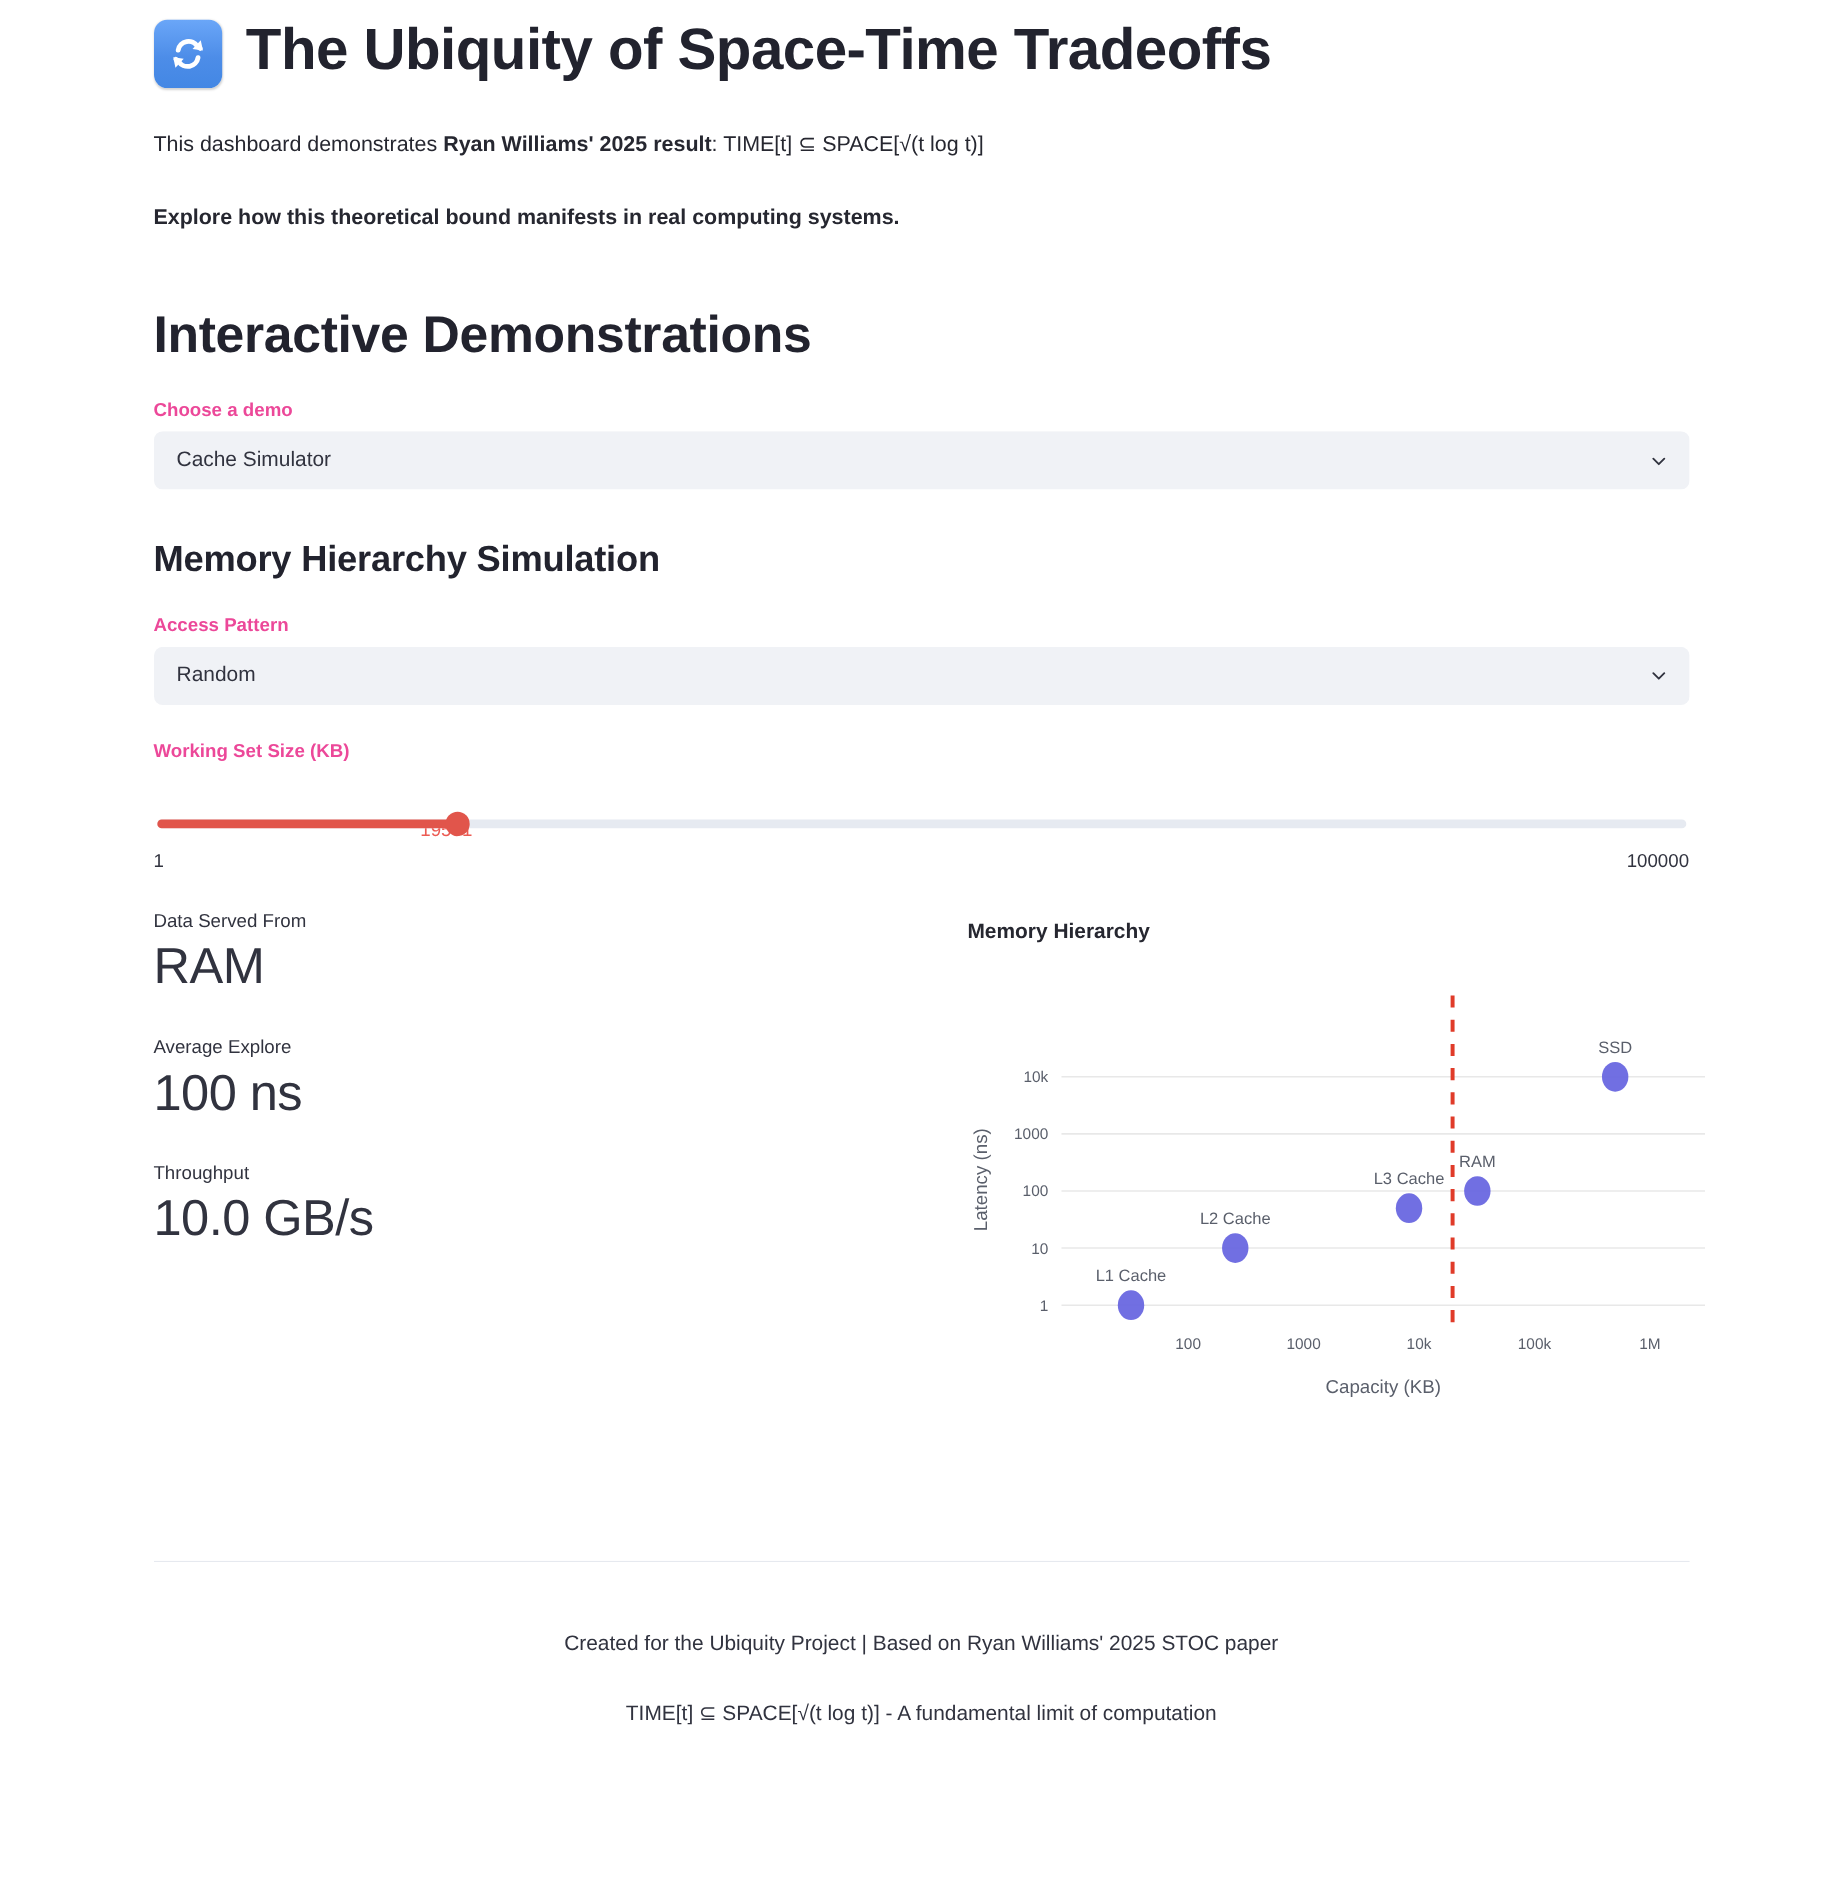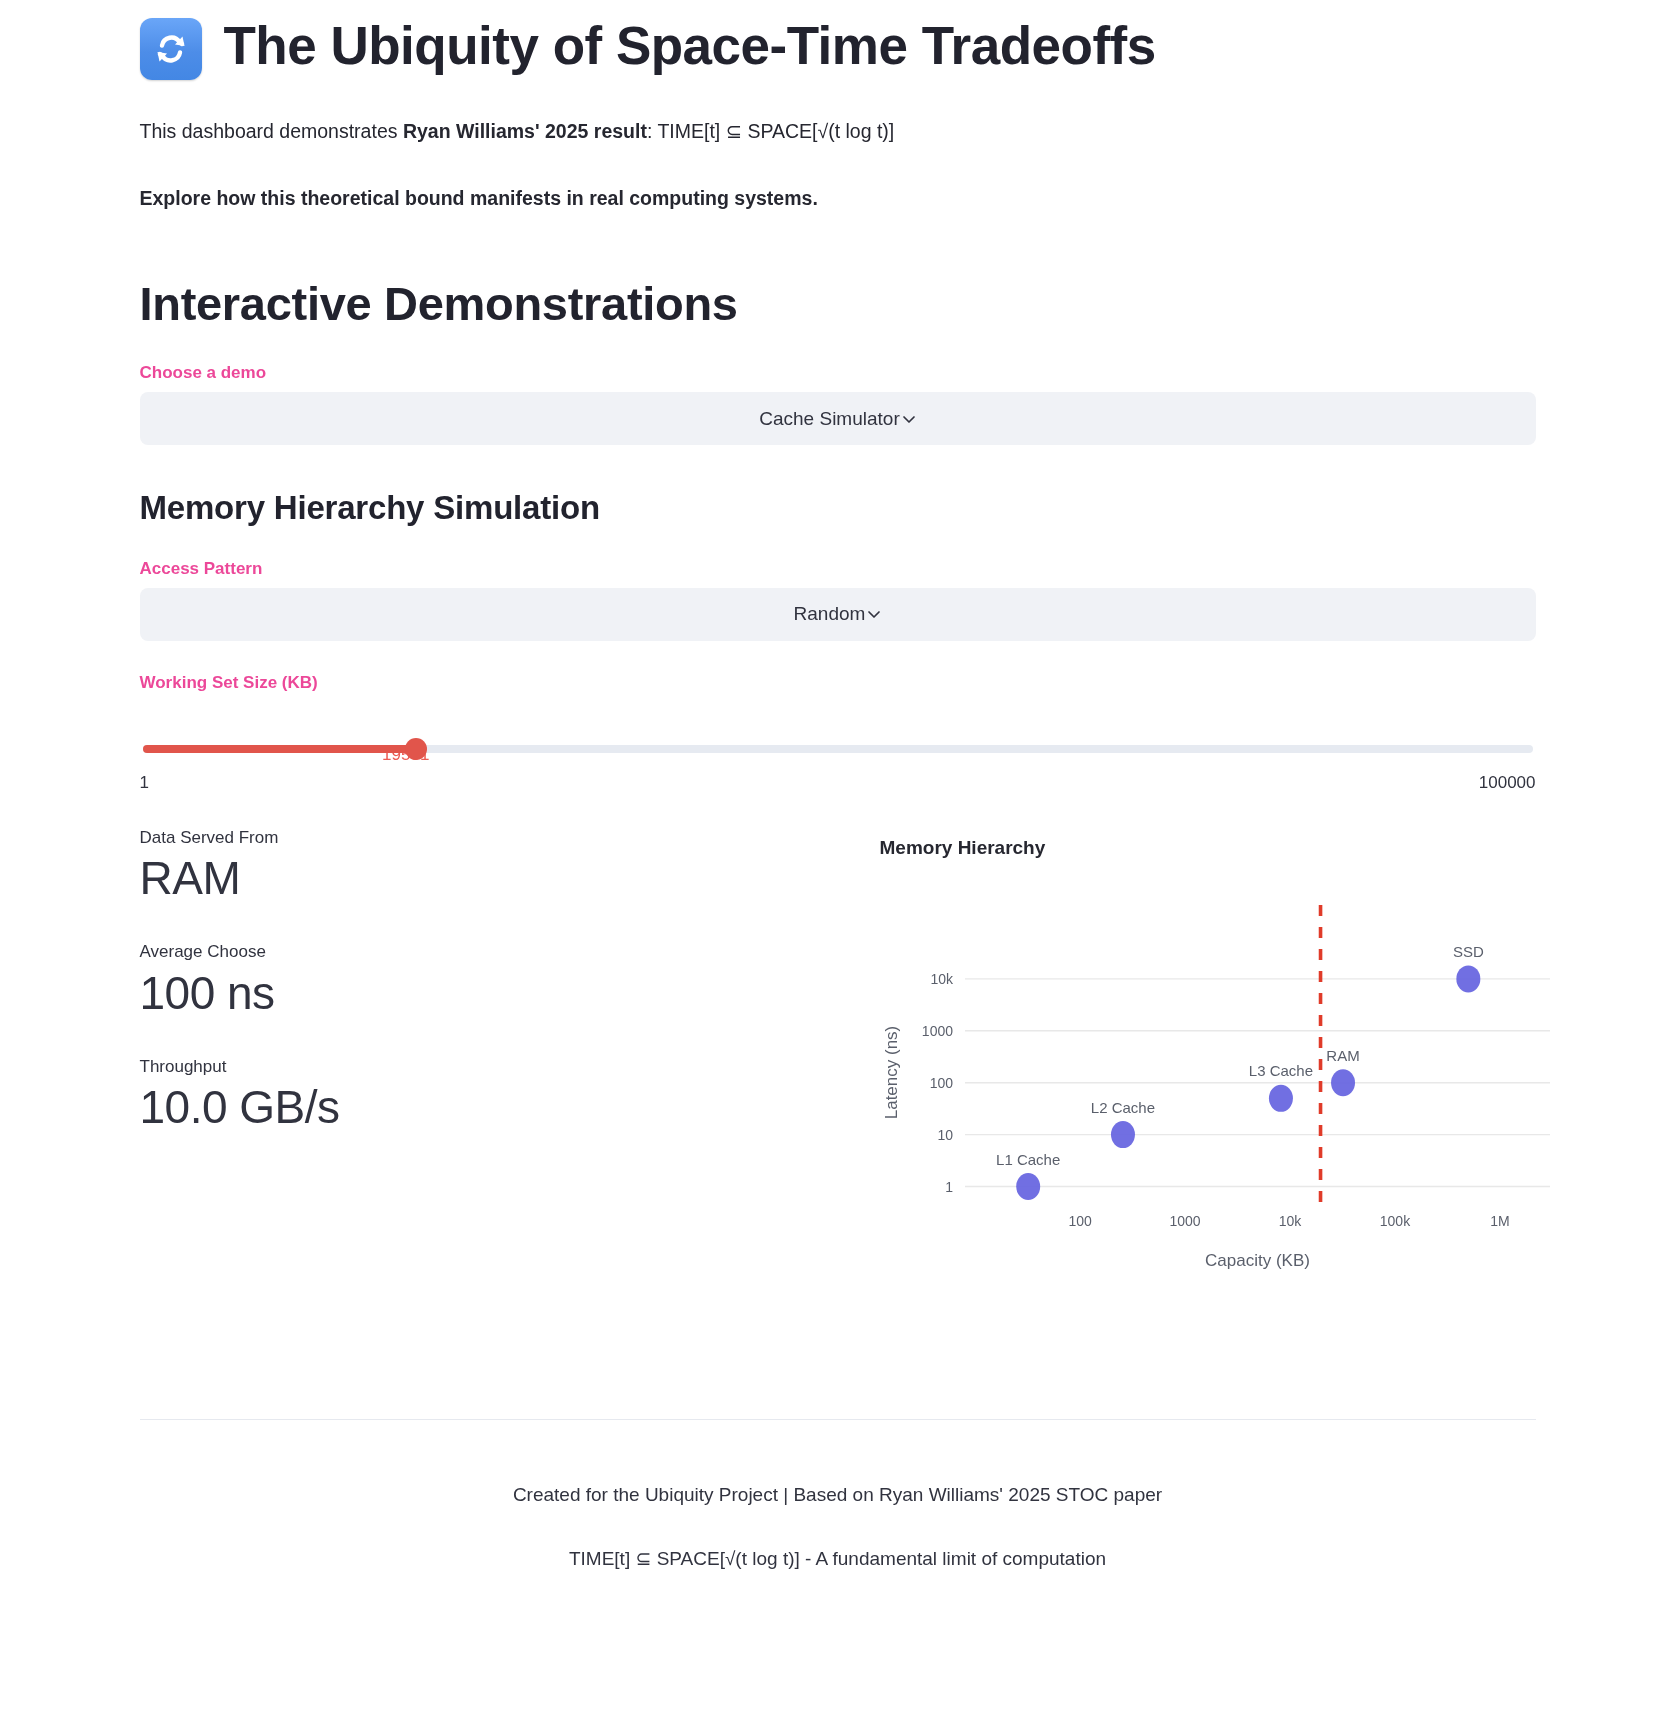--- a/index.html
+++ b/index.html
@@ -90,21 +90,21 @@
   }
 
   
   .select {
     height: 53px;
     background: #f0f2f6;
     border-radius: 8px;
     display: flex;
     align-items: center;
     padding: 0 18px 0 20px;
-    justify-content: center;
+    justify-content: space-between;
     cursor: pointer;
     border: 1px solid transparent;
   }
   .select .value {
     font-size: 19px;
     color: #31333f;
   }
   .chev { display:flex; align-items:center; color:#31333f; }
 
   
@@ -268,21 +268,21 @@
 
     <div class="row">
       <div class="col-left">
 
         <div class="metric">
           <div class="metric-label">Data Served From</div>
           <div class="metric-value">RAM</div>
         </div>
 
         <div class="metric">
-          <div class="metric-label">Average Choose</div>
+          <div class="metric-label">Average Explore</div>
           <div class="metric-value">100 ns</div>
         </div>
 
         <div class="metric">
           <div class="metric-label">Throughput</div>
           <div class="metric-value">10.0 GB/s</div>
         </div>
 
       </div>
 

